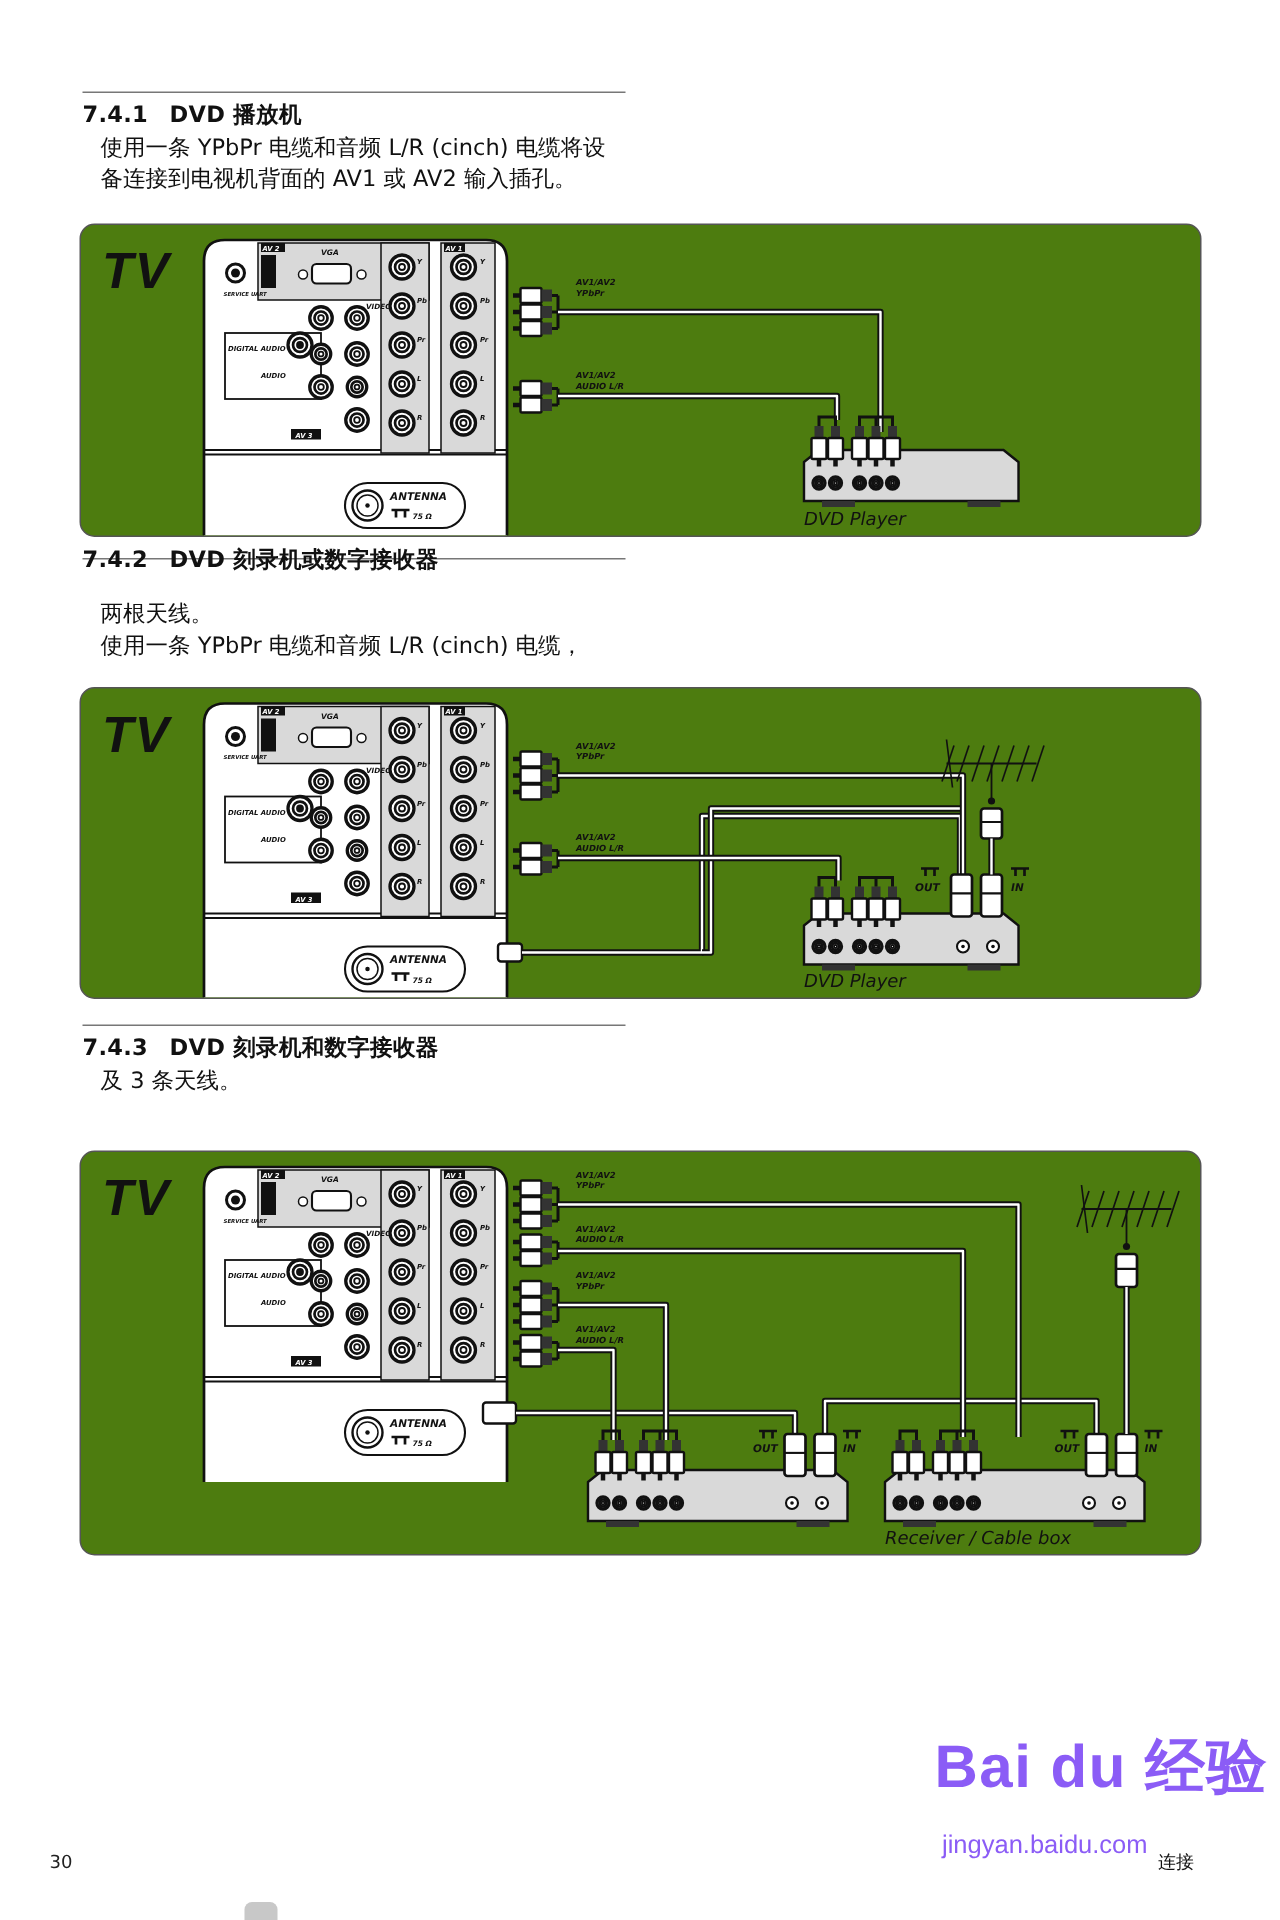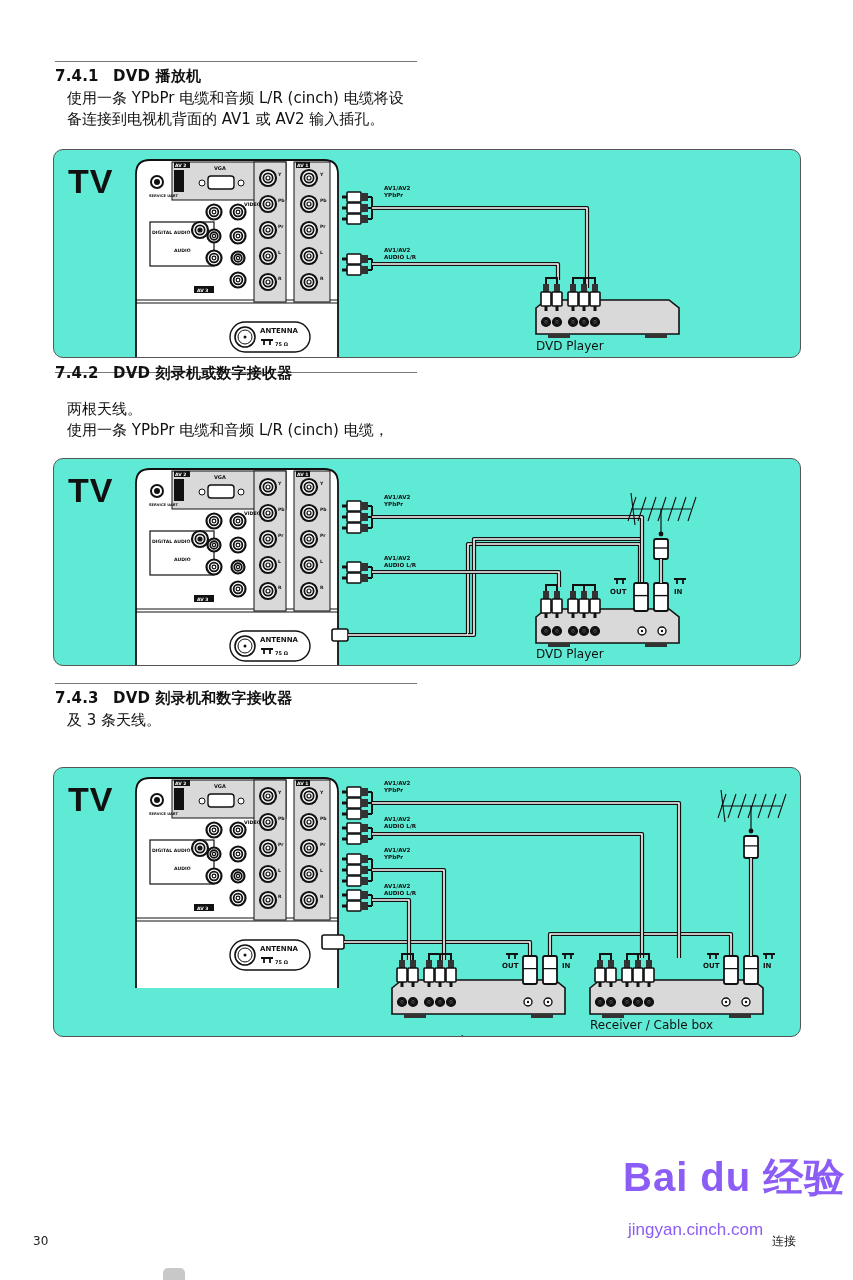--- a/index.html
+++ b/index.html
@@ -1,21 +1,21 @@
 <!DOCTYPE html>
 <html><head>
 <meta charset="utf-8">
 <style>
   html,body{margin:0;padding:0;background:#fff;}
   body{width:853px;height:1280px;position:relative;overflow:hidden;font-family:"DejaVu Sans",sans-serif;color:#111;}
   .rule{position:absolute;left:55px;width:362px;height:1px;background:#777;}
   .sec-head{position:absolute;left:55px;font-size:15px;font-weight:bold;letter-spacing:0.2px;}
   .sec-head .num{display:inline-block;width:58px;}
   .sec-body{position:absolute;left:55px;width:370px;font-size:15px;line-height:21px;margin-left:12px;}
-  .panel{position:absolute;left:53px;width:746px;border:1.5px solid #555;border-radius:10px;background:#5eead4;overflow:hidden;}
+  .panel{position:absolute;left:53px;width:746px;border:1.5px solid #555;border-radius:10px;background:#4d7c0f;overflow:hidden;font-style:italic;}
   .panel svg{position:absolute;left:0;top:0;}
   .tv-label{position:absolute;left:14px;top:12px;font-family:"Liberation Sans",sans-serif;font-weight:bold;font-size:34px;letter-spacing:1px;}
   .dev-label{position:absolute;font-family:"DejaVu Sans",sans-serif;font-size:12px;}
   .footer-page{position:absolute;left:33px;top:1234px;font-size:12px;color:#222;}
   .footer-chap{position:absolute;left:772px;top:1233px;font-size:12px;color:#111;}
   .wm{position:absolute;left:600px;top:1150px;color:#8b5cf6;font-family:"Liberation Sans",sans-serif;margin-left:23px;}
   .wm .big{font-size:40px;font-weight:bold;letter-spacing:1px;}
   .wm .small{font-size:17px;position:absolute;left:5px;top:70px;white-space:nowrap;}
   .tab-nub{position:absolute;left:163px;top:1268px;width:22px;height:14px;background:#c8c8c8;border-radius:5px 5px 0 0;}
   .svgtext{font-family:"DejaVu Sans",sans-serif;font-weight:bold;}
@@ -821,17 +821,17 @@
         </g>
         <text x="709" y="200" font-size="7" class="svgtext" fill="#111" text-anchor="start">IN</text>
       </g>
     </svg>
     <div class="dev-label" style="left: 338px; top: 266px;">DVD Recorder</div>
     <div class="dev-label" style="left: 536px; top: 250px; text-align: right;">Receiver / Cable box</div>
   </div>
 
 <div class="wm">
   <div class="big">Bai du 经验</div>
-  <div class="small">jingyan.cinch.com</div>
+  <div class="small">jingyan.baidu.com</div>
 </div>
 <div class="footer-page">30</div>
 <div class="footer-chap">连接</div>
 <div class="tab-nub"></div>
 
 </body></html>

